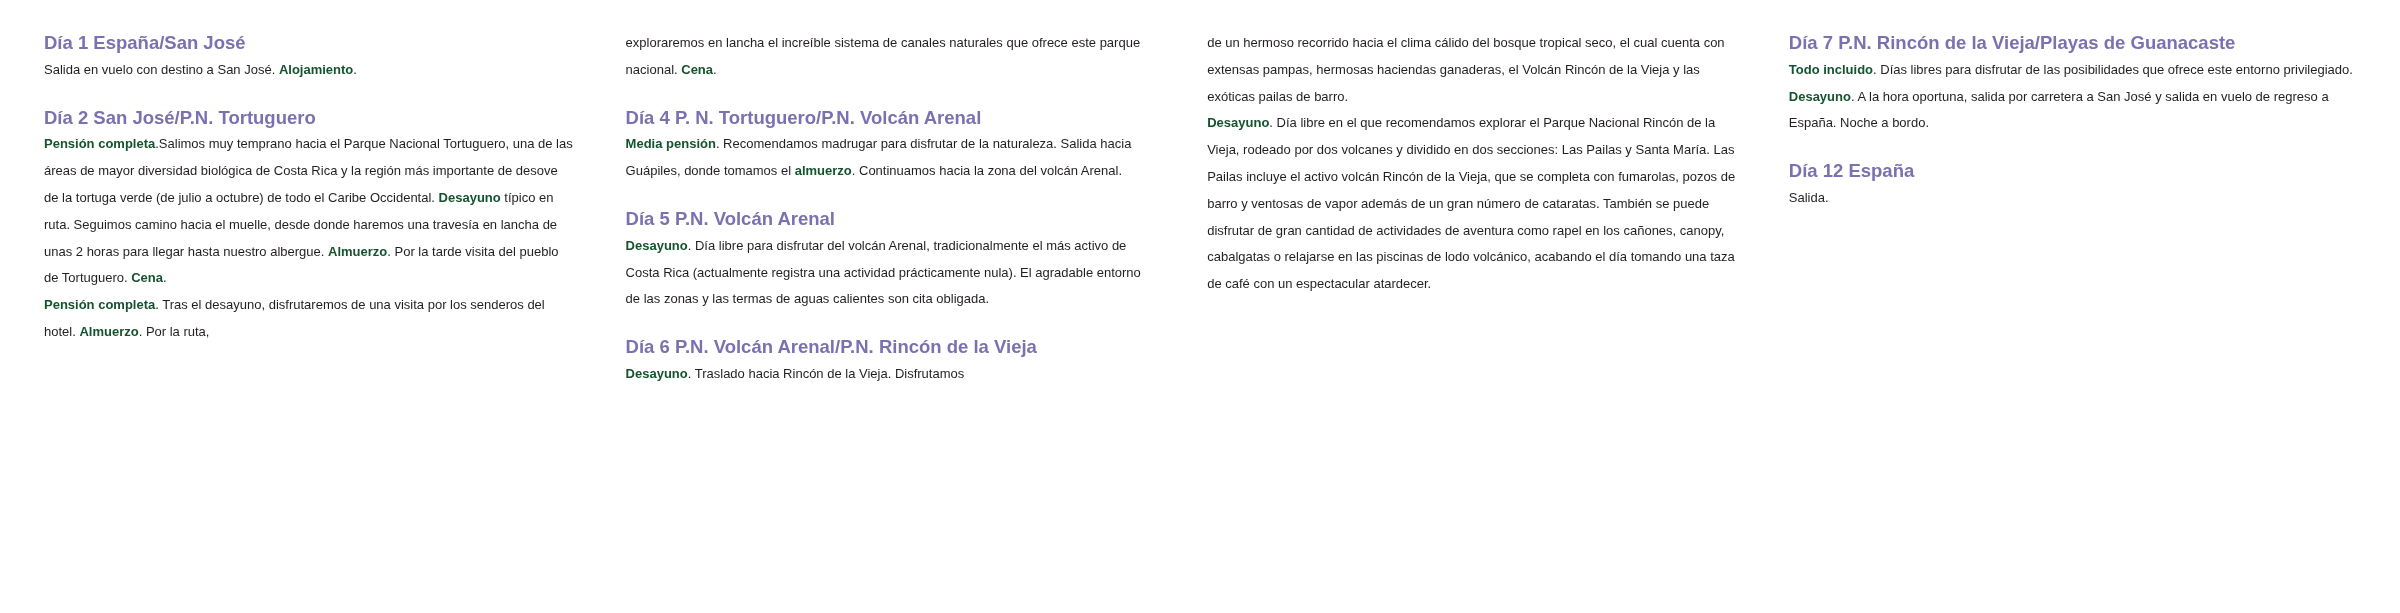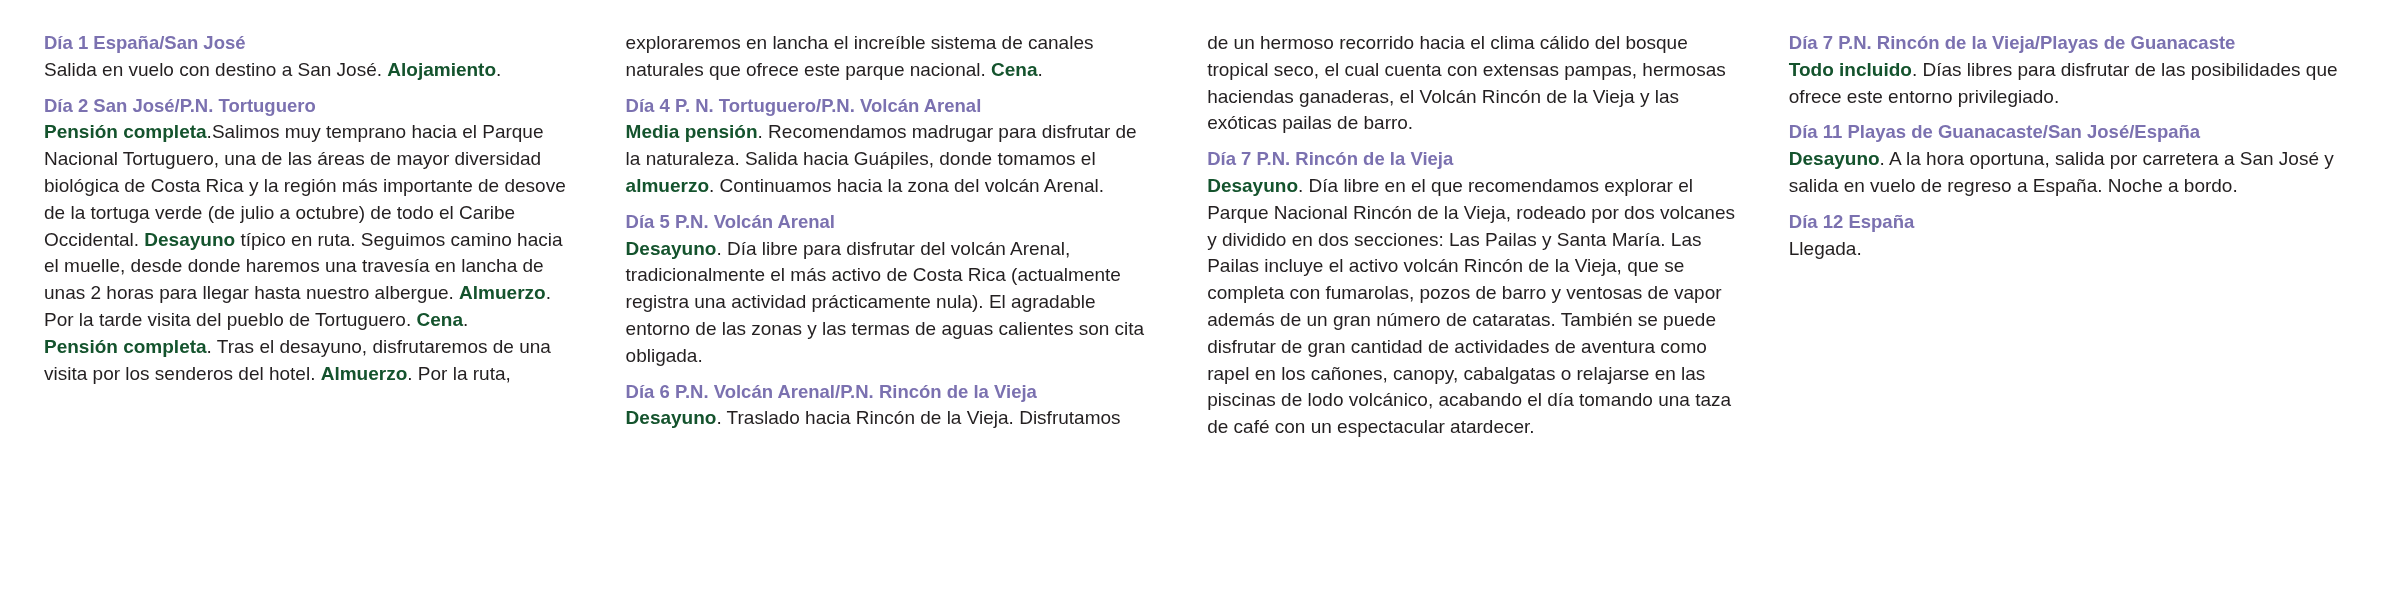--- a/index.html
+++ b/index.html
@@ -28,35 +28,35 @@
     height: 100%;
   }
   .col {
     width: 25%;
     box-sizing: border-box;
     padding-right: 46px;
   }
   .col:last-child { padding-right: 0; }
 
   .para {
-    font-size: 19px;
+    font-size: 13px;
     line-height: 26.8px;
     margin: 0 0 0 0;
     color: #231f20;
     text-align: left;
   }
 
   .heading {
     font-size: 18.5px;
     line-height: 26.8px;
     font-weight: bold;
     color: #7b71b0;
     margin: 0;
   }
-  .heading.spaced { margin-top: 9px; }
+  .heading.spaced { margin-top: 21px; }
 
   b, .b { font-weight: bold; color: #14532d; }
 
   .flow > * { margin: 0; }
 </style>
 </head>
 <body>
 
 <div class="page">
   <div class="columns" id="columns">
@@ -71,25 +71,23 @@
         <p class="para"><span>exploraremos en lancha el increíble sistema de canales naturales que ofrece este parque nacional. </span><span class="b">Cena</span><span>.</span></p>
         <div class="heading spaced">Día 4 P. N. Tortuguero/P.N. Volcán Arenal</div>
         <p class="para"><span class="b">Media pensión</span><span>. Recomendamos madrugar para disfrutar de la naturaleza. Salida hacia Guápiles, donde tomamos el </span><span class="b">almuerzo</span><span>. Continuamos hacia la zona del volcán Arenal.</span></p>
         <div class="heading spaced">Día 5 P.N. Volcán Arenal</div>
         <p class="para"><span class="b">Desayuno</span><span>. Día libre para disfrutar del volcán Arenal, tradicionalmente el más activo de Costa Rica (actualmente registra una actividad prácticamente nula). El agradable entorno de las zonas y las termas de aguas calientes son cita obligada.</span></p>
         <div class="heading spaced">Día 6 P.N. Volcán Arenal/P.N. Rincón de la Vieja</div>
         <p class="para"><span class="b">Desayuno</span><span>. Traslado hacia Rincón de la Vieja. Disfrutamos</span></p>
       </div>
       <div class="col flow">
         <p class="para"><span>de un hermoso recorrido hacia el clima cálido del bosque tropical seco, el cual cuenta con extensas pampas, hermosas haciendas ganaderas, el Volcán Rincón de la Vieja y las exóticas pailas de barro.</span></p>
-        <div class="heading spaced">Día 7 P.N. Rincón de la Vieja</div>
         <p class="para"><span class="b">Desayuno</span><span>. Día libre en el que recomendamos explorar el Parque Nacional Rincón de la Vieja, rodeado por dos volcanes y dividido en dos secciones: Las Pailas y Santa María. Las Pailas incluye el activo volcán Rincón de la Vieja, que se completa con fumarolas, pozos de barro y ventosas de vapor además de un gran número de cataratas. También se puede disfrutar de gran cantidad de actividades de aventura como rapel en los cañones, canopy, cabalgatas o relajarse en las piscinas de lodo volcánico, acabando el día tomando una taza de café con un espectacular atardecer.</span></p>
       </div>
       <div class="col flow">
         <div class="heading">Día 7 P.N. Rincón de la Vieja/Playas de Guanacaste</div>
         <p class="para"><span class="b">Todo incluido</span><span>. Días libres para disfrutar de las posibilidades que ofrece este entorno privilegiado.</span></p>
-        <div class="heading spaced">Día 11 Playas de Guanacaste/San José/España</div>
         <p class="para"><span class="b">Desayuno</span><span>. A la hora oportuna, salida por carretera a San José y salida en vuelo de regreso a España. Noche a bordo.</span></p>
         <div class="heading spaced">Día 12 España</div>
-        <p class="para"><span>Llegada.</span></p>
+        <p class="para"><span>Salida.</span></p>
       </div>
     </div>
 </div>
 
 </body></html>

